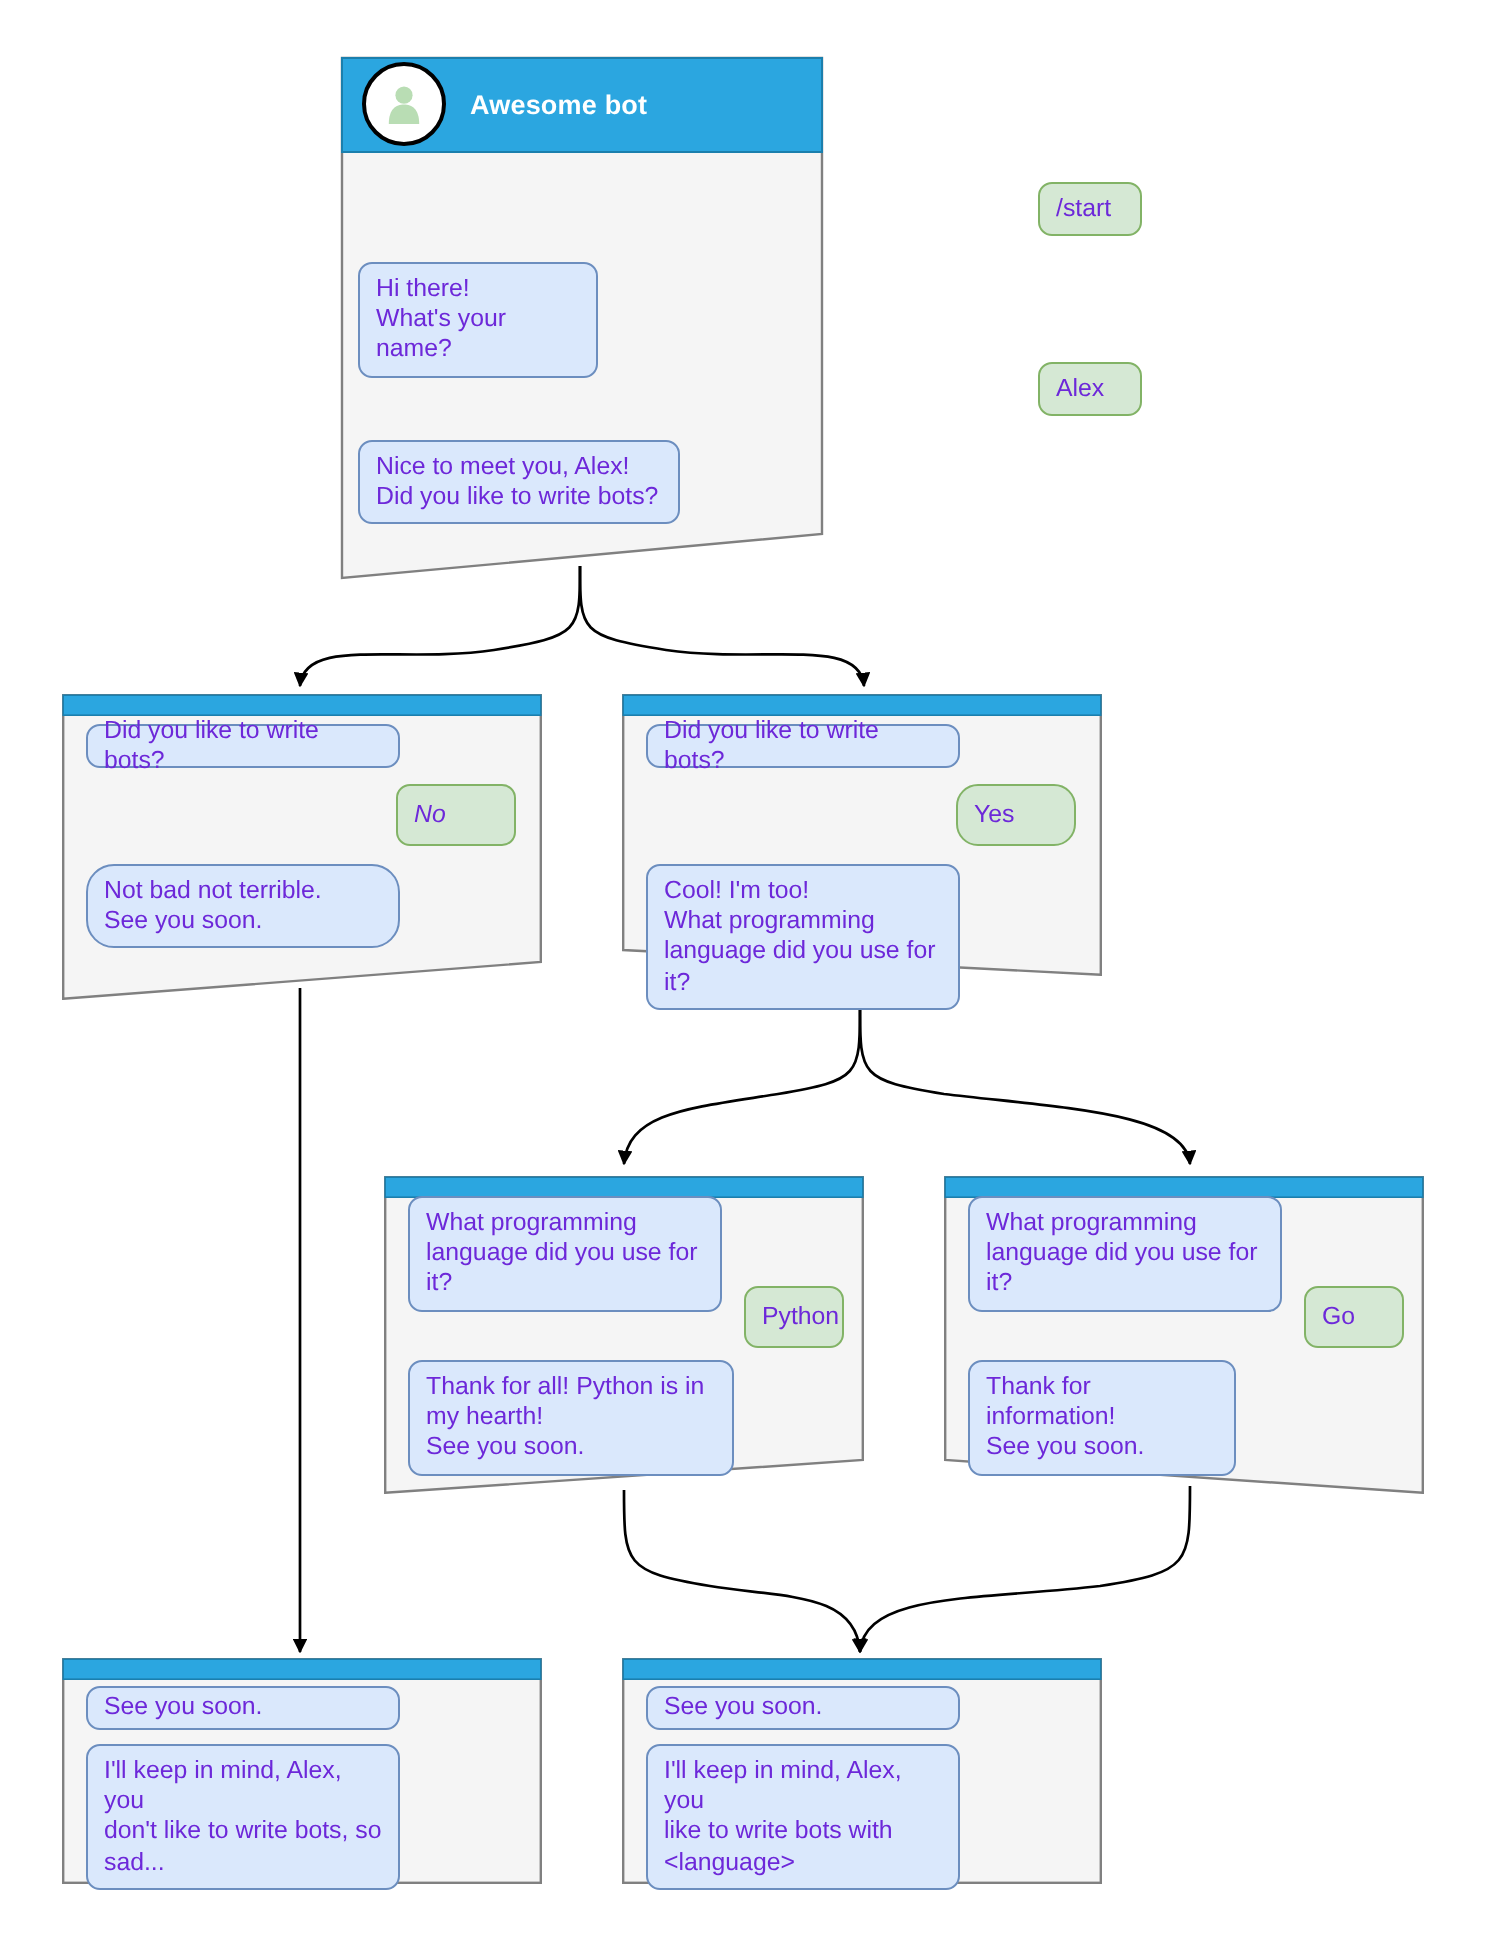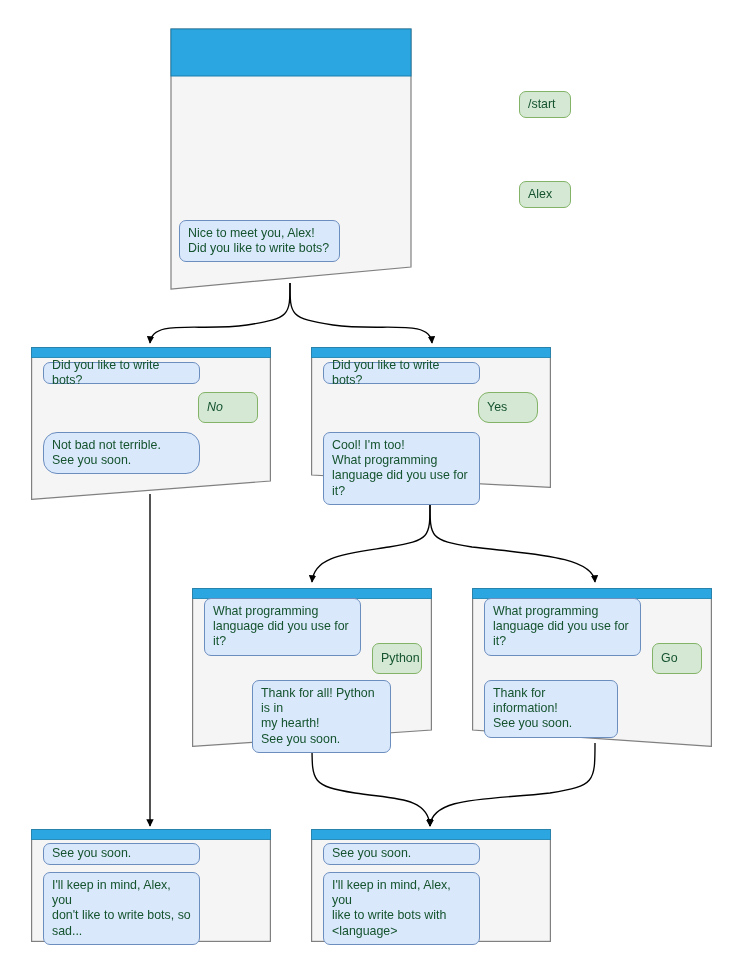--- a/index.html
+++ b/index.html
@@ -36,21 +36,21 @@
   }
   .avatar svg{position:absolute;left:50%;top:50%;transform:translate(-50%,-50%);}
 
   
   .bubble{
     position:absolute;
     box-sizing:border-box;
     border-radius:7px;
     font-size:12.4px;
     line-height:15.2px;
-    color:#14532d;
+    color:#6d28d9;
     padding:5px 8px 5px 8px;
     white-space:pre-line;
   }
   .bubble.bot{background:#dae8fc;border:1px solid #6c8ebf;}
   .bubble.user{background:#d5e8d4;border:1px solid #82b366;}
 </style>
 </head>
 <body>
 
 <div id="canvas">
@@ -78,22 +78,33 @@
       <path d="M 595,743 C 595,782 595,786 550,793 C 490,800 432,796 430,826" marker-end="url(#arrow)"></path>
     </g>
   </svg>
 
   <div class="card" style="left:170px;top:28px;width:242px;height:262px;">
     <svg class="card-shape" viewBox="0 0 242 262" preserveAspectRatio="none">
       <polygon points="1,1 241,1 241,239 1,261" fill="#f5f5f5" stroke="#808080" stroke-width="1.2"></polygon>
       <rect x="1" y="1" width="240" height="47" fill="#2ba6e0" stroke="#1b7fad" stroke-width="1"></rect>
     </svg>
     <div class="card-inner">
+      <div class="bot-header" style="width:242px;height:48px;padding-left:11px;gap:12px;">
+        <div class="avatar">
+          <svg width="22" height="22" viewBox="0 0 22 22">
+            <circle cx="11" cy="6.6" r="4.3" fill="#b9ddb4"></circle>
+            <path d="M3.4 21 C3.4 13.6 7 11.3 11 11.3 C15 11.3 18.6 13.6 18.6 21 Z" fill="#b9ddb4"></path>
+          </svg>
+        </div>
+        <span class="bot-title">Awesome bot</span>
+      </div>
 
       <div class="bubble user" style="left:349px;top:63px;width:52px;height:27px;display:flex;align-items:center;">/start</div>
+      <div class="bubble bot" style="left:9px;top:103px;width:120px;">Hi there!
+What's your name?</div>
       <div class="bubble user" style="left:349px;top:153px;width:52px;height:27px;display:flex;align-items:center;">Alex</div>
       <div class="bubble bot" style="left:9px;top:192px;width:161px;">Nice to meet you, Alex!
 Did you like to write bots?</div>
     </div>
   </div>
 
   <div class="card" style="left:31px;top:347px;width:240px;height:153px;">
     <svg class="card-shape" viewBox="0 0 240 153" preserveAspectRatio="none">
       <polygon points="0.6,0.6 239.4,0.6 239.4,134 0.6,152.4" fill="#f5f5f5" stroke="#808080" stroke-width="1.2"></polygon>
       <rect x="0.6" y="0.6" width="238.8" height="10" fill="#2ba6e0" stroke="#1b7fad" stroke-width="0.8"></rect>
@@ -122,21 +133,21 @@
 
   <div class="card" style="left:192px;top:588px;width:240px;height:159px;">
     <svg class="card-shape" viewBox="0 0 240 159" preserveAspectRatio="none">
       <polygon points="0.6,0.6 239.4,0.6 239.4,142 0.6,158.4" fill="#f5f5f5" stroke="#808080" stroke-width="1.2"></polygon>
       <rect x="0.6" y="0.6" width="238.8" height="10" fill="#2ba6e0" stroke="#1b7fad" stroke-width="0.8"></rect>
     </svg>
     <div class="card-inner">
       <div class="bubble bot" style="left:12px;top:10px;width:157px;">What programming
 language did you use for it?</div>
       <div class="bubble user" style="left:180px;top:55px;width:50px;height:31px;display:flex;align-items:center;">Python</div>
-      <div class="bubble bot" style="left:12px;top:92px;width:139px;margin-left:48px;">Thank for all! Python is in
+      <div class="bubble bot" style="left:12px;top:92px;width:163px;">Thank for all! Python is in
 my hearth!
 See you soon.</div>
     </div>
   </div>
 
   <div class="card" style="left:472px;top:588px;width:240px;height:159px;">
     <svg class="card-shape" viewBox="0 0 240 159" preserveAspectRatio="none">
       <polygon points="0.6,0.6 239.4,0.6 239.4,158.4 0.6,142" fill="#f5f5f5" stroke="#808080" stroke-width="1.2"></polygon>
       <rect x="0.6" y="0.6" width="238.8" height="10" fill="#2ba6e0" stroke="#1b7fad" stroke-width="0.8"></rect>
     </svg>

